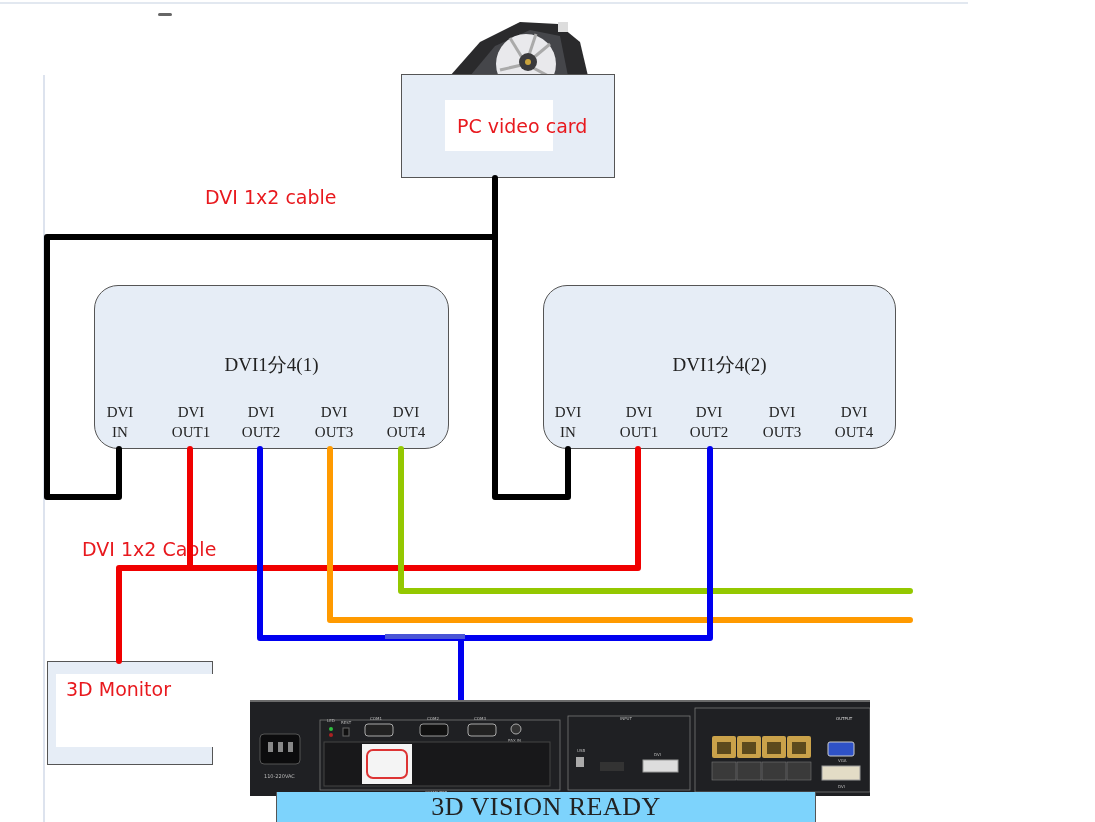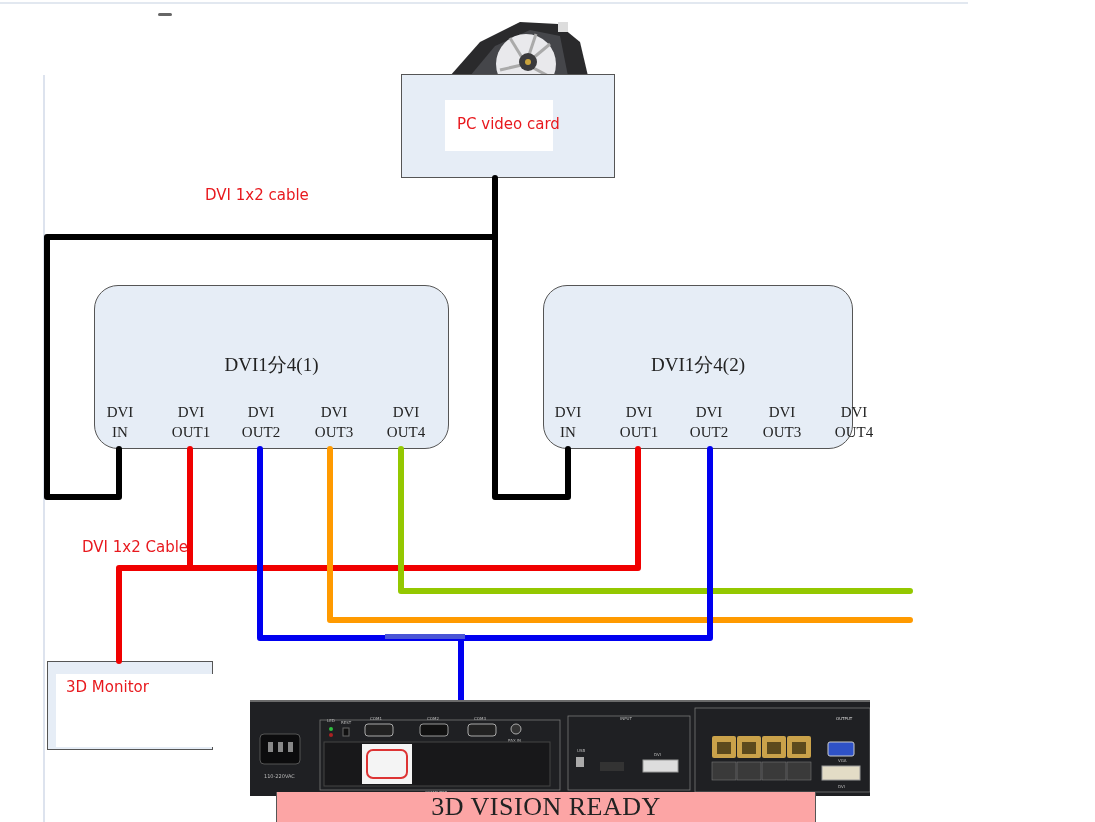--- a/index.html
+++ b/index.html
@@ -3,32 +3,32 @@
 <meta charset="utf-8">
 <style>
   html, body { margin: 0; padding: 0; background: #ffffff; }
   body { width: 1095px; height: 822px; position: relative; overflow: hidden; font-family: "Liberation Serif", serif; }
   .topline { position: absolute; left: 0; top: 2px; width: 968px; height: 2px; background: #e2e8f0; }
   .leftline { position: absolute; left: 43px; top: 75px; width: 2px; height: 747px; background: #dde3ee; }
   .topdash { position: absolute; left: 158px; top: 13px; width: 14px; height: 3px; background: #666; border-radius: 2px; }
   .box { position: absolute; background: #e6edf6; border: 1px solid #555; box-sizing: border-box; }
   .pc-box { left: 401px; top: 74px; width: 214px; height: 104px; }
   .pc-label-bg { position: absolute; left: 43px; top: 25px; width: 108px; height: 51px; background: #fff; }
-  .red-label { color: #e8191e; font-family: "DejaVu Sans", sans-serif; font-size: 15px; position: absolute; white-space: nowrap; }
+  .red-label { color: #e8191e; font-family: "DejaVu Sans", sans-serif; font-size: 19px; position: absolute; white-space: nowrap; }
   .splitter { top: 285px; height: 164px; border-radius: 24px; }
   .sp1 { left: 94px; width: 355px; }
-  .sp2 { left: 543px; width: 310px; }
+  .sp2 { left: 543px; width: 353px; }
   .sp-title { position: absolute; top: 66px; width: 100%; text-align: center; font-size: 19px; color: #222; }
   .port { position: absolute; top: 116px; text-align: center; font-size: 15px; line-height: 20px; color: #222; width: 60px; margin-left: -30px; }
-  .monitor-box { left: 47px; top: 661px; width: 166px; height: 89px; }
+  .monitor-box { left: 47px; top: 661px; width: 166px; height: 104px; }
   .monitor-label-bg { position: absolute; left: 8px; top: 12px; width: 158px; height: 73px; background: #fff; }
   svg.wires { position: absolute; left: 0; top: 0; }
   .gpu { position: absolute; left: 440px; top: 22px; width: 160px; height: 54px; overflow: hidden; }
   .device { position: absolute; left: 250px; top: 700px; width: 620px; height: 94px; background: #1f2023; border-top: 2px solid #6a6a6a; }
-  .vision-box { position: absolute; left: 276px; top: 792px; width: 540px; height: 30px; background: #fca5a5; border-left: 1px solid #555; border-right: 1px solid #555; box-sizing: border-box; text-align: center; font-size: 26px; line-height: 30px; color: #222; letter-spacing: 0.5px; }
+  .vision-box { position: absolute; left: 276px; top: 792px; width: 540px; height: 30px; background: #7dd3fc; border-left: 1px solid #555; border-right: 1px solid #555; box-sizing: border-box; text-align: center; font-size: 26px; line-height: 30px; color: #222; letter-spacing: 0.5px; }
 </style>
 </head>
 <body>
 
 <div class="topline"></div>
 <div class="leftline"></div>
 <div class="topdash"></div>
 
 <div class="gpu">
   <svg width="160" height="54" viewBox="0 0 160 54">

